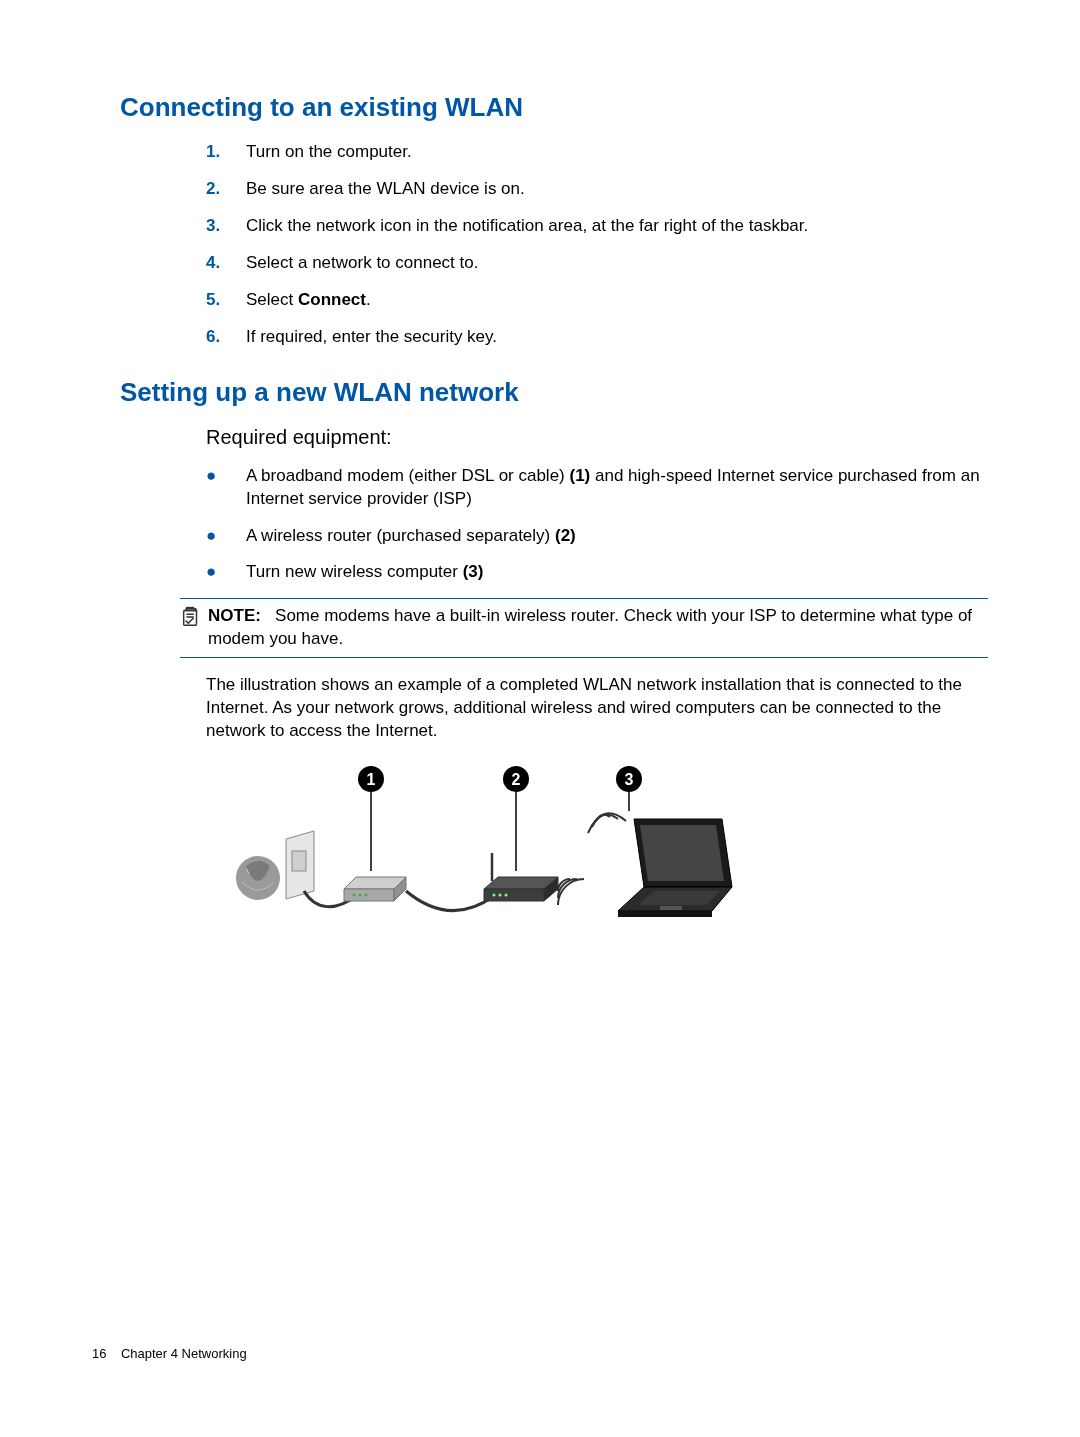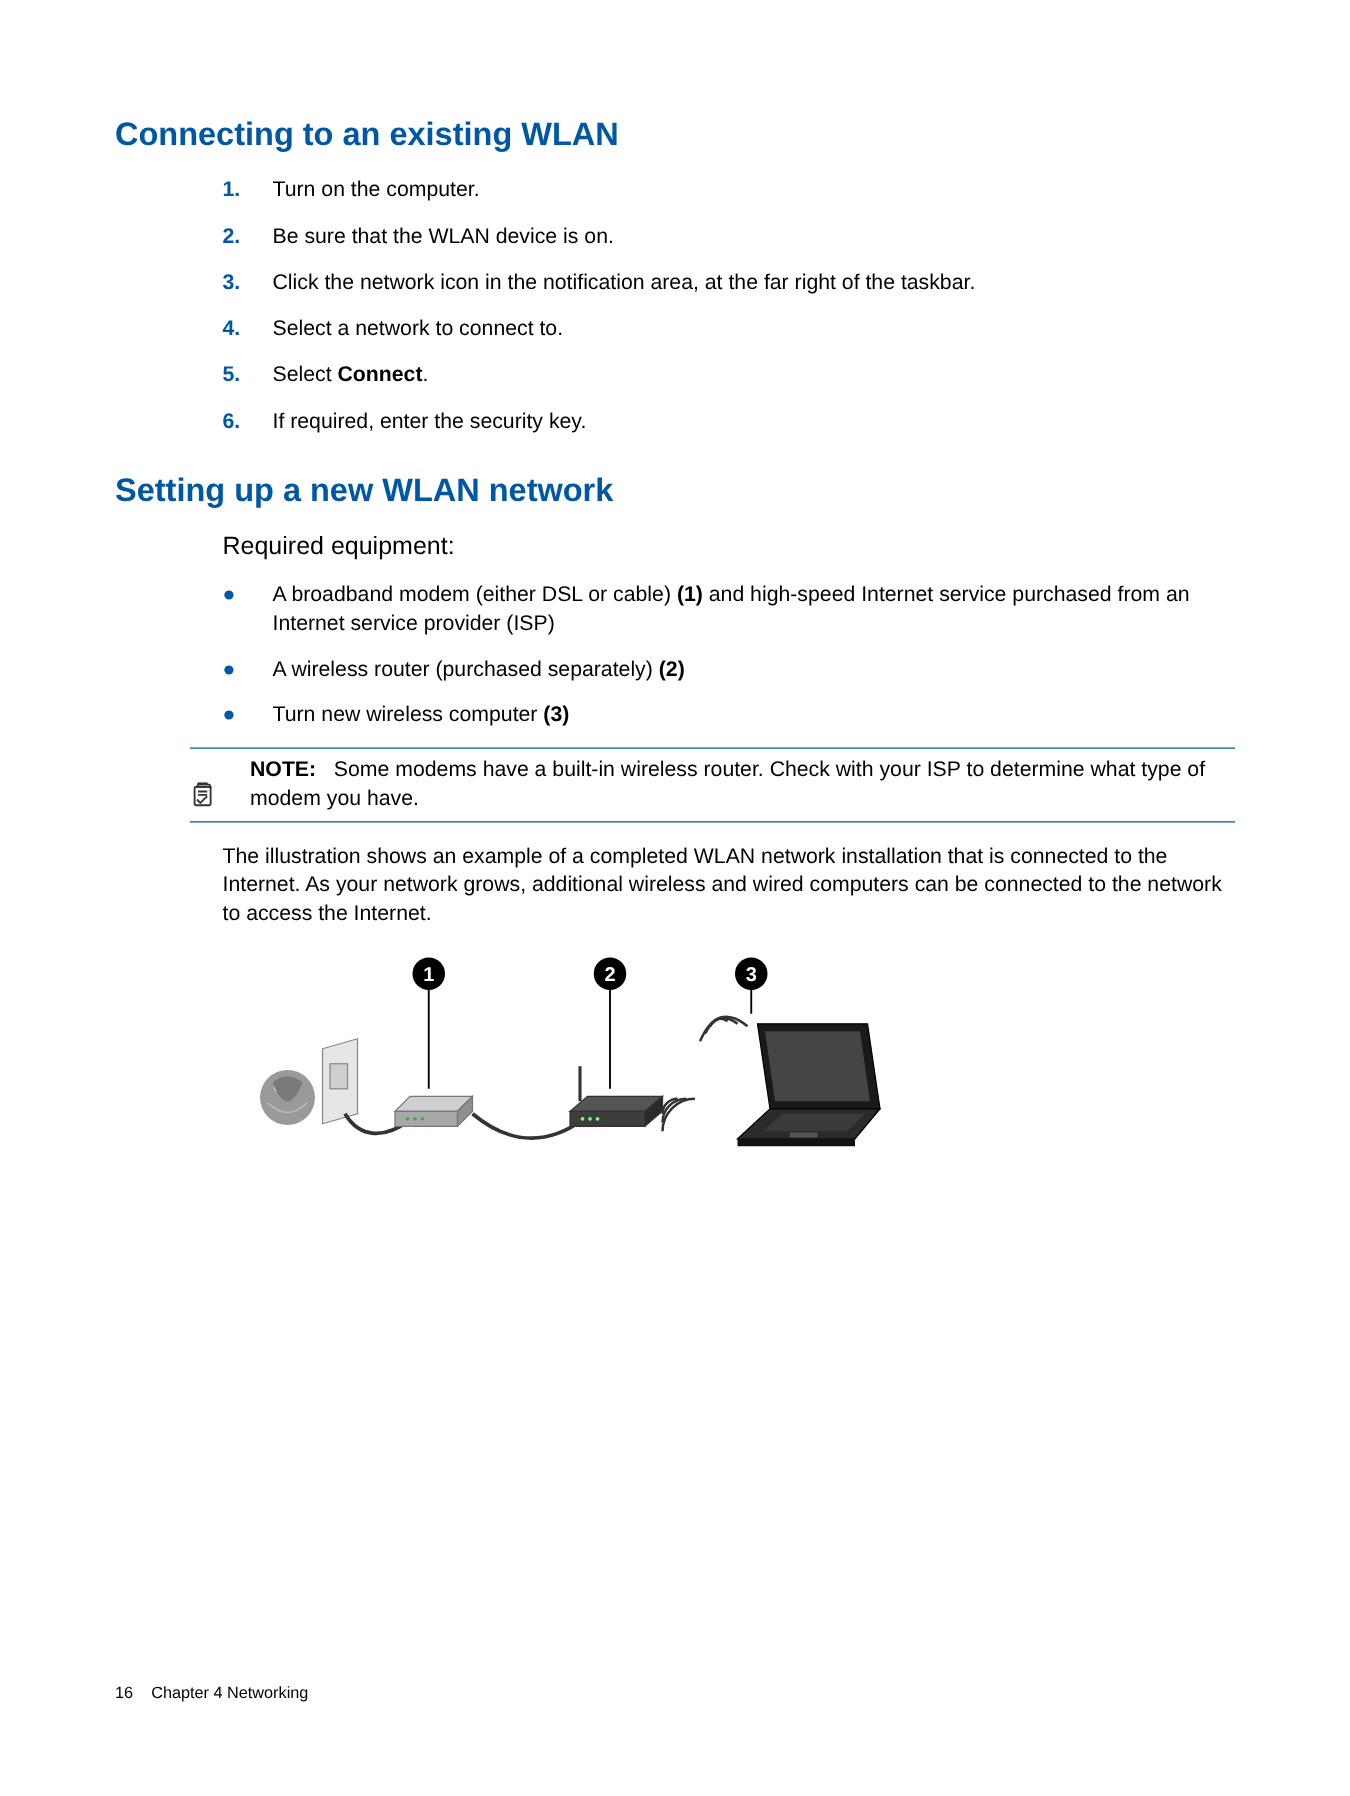--- a/index.html
+++ b/index.html
@@ -1,28 +1,28 @@
 <!DOCTYPE html>
 <html><head>
 <meta charset="utf-8">
 <style>
   * { box-sizing: border-box; margin: 0; padding: 0; }
   html, body { width: 1080px; height: 1437px; background: #fff; font-family: Arial, Helvetica, sans-serif; color: #000; }
-  .page { position: relative; width: 1080px; height: 1437px; padding: 92px 92px 0 92px; }
+  .page { position: relative; width: 1080px; height: 1437px; padding: 92px 92px 0 120px; }
   h2.section-heading { color: #0057a6; font-size: 26px; font-weight: bold; margin-bottom: 18px; }
   ol.num-list { list-style: none; margin: 0 0 28px 86px; }
   ol.num-list li { display: flex; align-items: flex-start; font-size: 17px; line-height: 1.35; margin-bottom: 14px; }
   ol.num-list li .num { color: #0057a6; font-weight: bold; min-width: 40px; }
   ol.num-list li .txt { flex: 1; }
   .intro { font-size: 20px; margin: 0 0 16px 86px; }
   ul.bul-list { list-style: none; margin: 0 0 14px 86px; }
   ul.bul-list li { display: flex; align-items: flex-start; font-size: 17px; line-height: 1.35; margin-bottom: 14px; }
   ul.bul-list li .bul { color: #0057a6; font-weight: bold; min-width: 40px; font-size: 17px; }
   ul.bul-list li .txt { flex: 1; }
-  .note-block { margin: 0 0 16px 60px; border-top: 1px solid #0057a6; border-bottom: 1px solid #0057a6; padding: 6px 0 6px 0; display: flex; align-items: flex-end; gap: 20px; }
+  .note-block { margin: 0 0 16px 60px; border-top: 1px solid #0057a6; border-bottom: 1px solid #0057a6; padding: 6px 0 6px 0; display: flex; align-items: flex-start; }
   .note-icon { width: 24px; flex: 0 0 24px; margin-right: 4px; }
   .note-text { font-size: 17px; line-height: 1.35; flex: 1; }
   .note-label { font-weight: bold; }
   .para { font-size: 17px; line-height: 1.35; margin: 0 0 18px 86px; }
   .illustration { margin-left: 86px; }
   .footer { position: absolute; left: 92px; bottom: 76px; font-size: 13px; }
   .bold { font-weight: bold; margin-top: 40px; }
 </style>
 </head>
 <body>
@@ -31,21 +31,21 @@
 
   <h2 class="section-heading">Connecting to an existing WLAN</h2>
 
   <ol class="num-list">
     <li>
       <span class="num">1.</span>
       <span class="txt">Turn on the computer.</span>
     </li>
     <li>
       <span class="num">2.</span>
-      <span class="txt">Be sure that the WLAN device is on.</span>
+      <span class="txt">Be sure area the WLAN device is on.</span>
     </li>
     <li>
       <span class="num">3.</span>
       <span class="txt">Click the network icon in the notification area, at the far right of the taskbar.</span>
     </li>
     <li>
       <span class="num">4.</span>
       <span class="txt">Select a network to connect to.</span>
     </li>
     <li>

